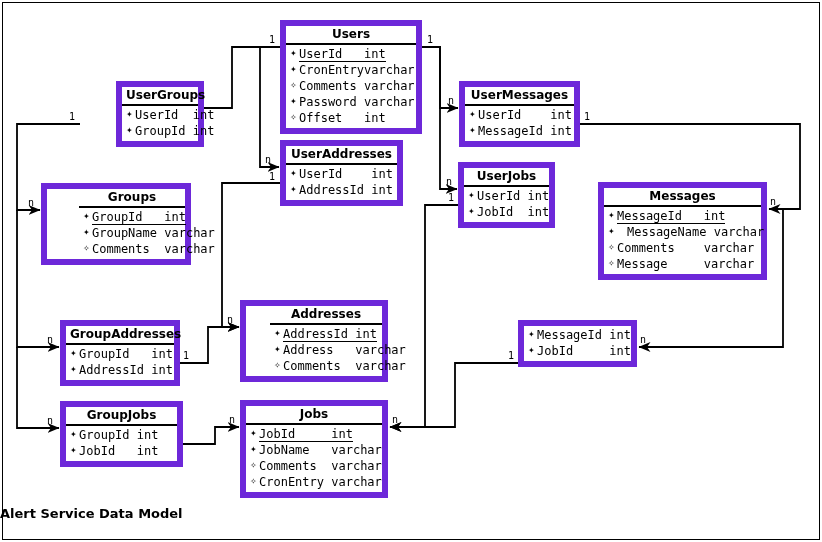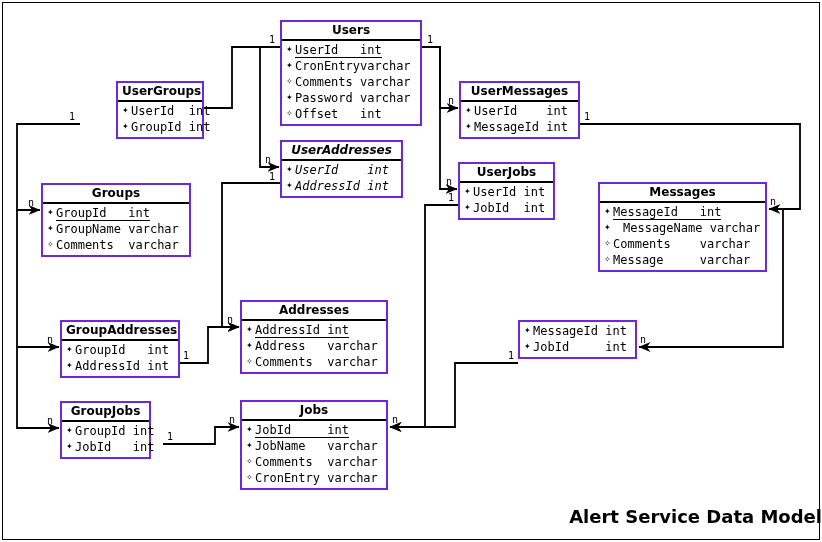--- a/index.html
+++ b/index.html
@@ -1,34 +1,34 @@
 <!DOCTYPE html>
 <html><head>
 <meta charset="utf-8">
 <style>
   html,body{margin:0;padding:0;background:#fff;}
   .stage{position:relative;width:822px;height:542px;background:#ffffff;
          font-family:"DejaVu Sans Mono",monospace;overflow:hidden;}
   .frame{position:absolute;inset:2px;border:1px solid #000;pointer-events:none;}
   #edges{position:absolute;left:0;top:0;width:822px;height:542px;}
-  .table-card{position:absolute;background:#fff;border:2px solid #6d28d9;box-sizing:border-box;}
+  .table-card{position:absolute;background:#fff;border:6px solid #6d28d9;box-sizing:border-box;}
   .table-title{font-family:"DejaVu Sans",sans-serif;font-weight:bold;font-size:12px;
                text-align:center;border-bottom:2px solid #000;height:15px;line-height:15px;
                padding:1px 4px;white-space:nowrap;}
   .table-fields{padding:1px 0 2px 0;}
   .field-row{display:flex;align-items:center;height:16px;padding:0 4px;font-size:12px;
              white-space:nowrap;}
   .bullet{width:9px;font-size:8px;line-height:16px;font-family:"DejaVu Sans",sans-serif;
           flex:0 0 9px;}
   .def{display:inline-flex;align-items:center;}
   .def.pk{border-bottom:1px solid #000;}
   .fname{white-space:pre;display:inline-block;}
   .ftype{white-space:pre;}
-  .caption{position:absolute;left:0;right:0;top:506px;text-align:right;
-           font-family:"DejaVu Sans",sans-serif;font-weight:bold;font-size:18px;}
+  .caption{position:absolute;left:0;right:0;top:506px;text-align:left;
+           font-family:"DejaVu Sans",sans-serif;font-weight:bold;font-size:13px;}
   .edge-label{font-family:"DejaVu Sans Mono",monospace;font-size:10px;fill:#000;}
 </style>
 </head>
 <body>
 
 <div class="stage">
   <svg id="edges" width="822" height="542" viewBox="0 0 822 542">
     <defs>
       <marker id="arrowhead" markerUnits="userSpaceOnUse" markerWidth="14" markerHeight="12" refX="11.5" refY="5" orient="auto">
         <path d="M0,0 L12,5 L0,10 L3.5,5 Z" fill="#000"></path>
@@ -123,21 +123,21 @@
           </div>
           <div class="field-row">
             <span class="bullet">✦</span>
             <span class="def">
               <span class="fname" style="width: 8ch;">GroupId</span>
               <span class="ftype">int</span>
             </span>
           </div>
         </div>
       </div>
-      <div class="table-card" style="left: 41px; top: 183px; width: 150px;">
+      <div class="table-card" style="left: 41px; top: 183px; width: 150px; padding-left: 32px;">
         <div class="table-title">Groups</div>
         <div class="table-fields">
           <div class="field-row">
             <span class="bullet">✦</span>
             <span class="def pk">
               <span class="fname" style="width: 10ch;">GroupId</span>
               <span class="ftype">int</span>
             </span>
           </div>
           <div class="field-row">
@@ -149,21 +149,21 @@
           </div>
           <div class="field-row">
             <span class="bullet">✧</span>
             <span class="def">
               <span class="fname" style="width: 10ch;">Comments</span>
               <span class="ftype">varchar</span>
             </span>
           </div>
         </div>
       </div>
-      <div class="table-card" style="left: 280px; top: 140px; width: 123px; font-style: italic;">
+      <div class="table-card" style="left: 280px; top: 140px; width: 123px;">
         <div class="table-title">UserAddresses</div>
         <div class="table-fields">
           <div class="field-row">
             <span class="bullet">✦</span>
             <span class="def">
               <span class="fname" style="width: 10ch;">UserId</span>
               <span class="ftype">int</span>
             </span>
           </div>
           <div class="field-row">
@@ -258,21 +258,21 @@
           </div>
           <div class="field-row">
             <span class="bullet">✦</span>
             <span class="def">
               <span class="fname" style="width: 10ch;">AddressId</span>
               <span class="ftype">int</span>
             </span>
           </div>
         </div>
       </div>
-      <div class="table-card" style="left: 240px; top: 300px; width: 148px;">
+      <div class="table-card" style="left: 240px; top: 300px; width: 148px; padding-left: 24px;">
         <div class="table-title">Addresses</div>
         <div class="table-fields">
           <div class="field-row">
             <span class="bullet">✦</span>
             <span class="def pk">
               <span class="fname" style="width: 10ch;">AddressId</span>
               <span class="ftype">int</span>
             </span>
           </div>
           <div class="field-row">
@@ -302,21 +302,21 @@
           </div>
           <div class="field-row">
             <span class="bullet">✦</span>
             <span class="def">
               <span class="fname" style="width: 10ch;">JobId</span>
               <span class="ftype">int</span>
             </span>
           </div>
         </div>
       </div>
-      <div class="table-card" style="left: 60px; top: 401px; width: 91px;">
+      <div class="table-card" style="left: 60px; top: 401px; width: 123px;">
         <div class="table-title">GroupJobs</div>
         <div class="table-fields">
           <div class="field-row">
             <span class="bullet">✦</span>
             <span class="def">
               <span class="fname" style="width: 8ch;">GroupId</span>
               <span class="ftype">int</span>
             </span>
           </div>
           <div class="field-row">

